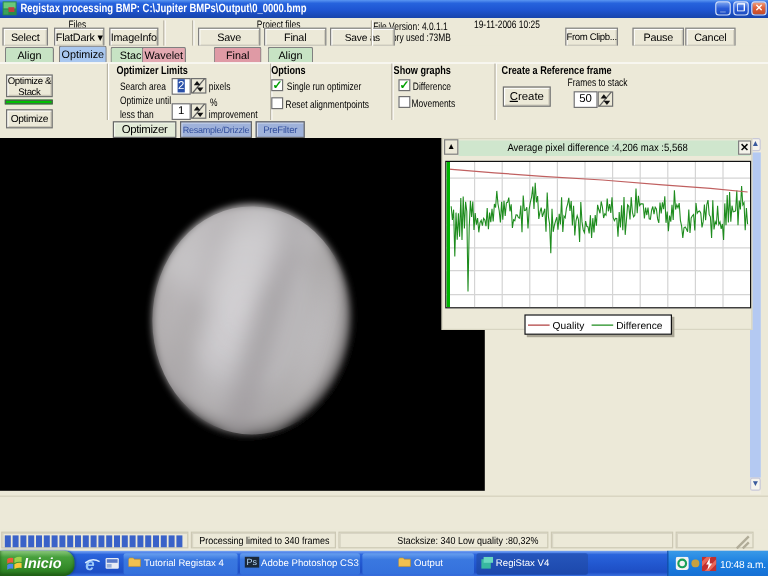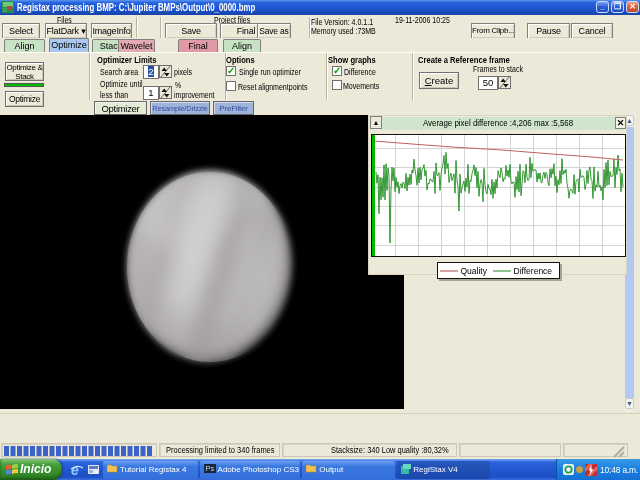--- a/index.html
+++ b/index.html
@@ -107,21 +107,21 @@
   <div class="abs tlabel" style="left:311px; top:1.5px;">File Version: 4.0.1.1</div>
   <div class="abs tlabel" style="left:395px;">19-11-2006 10:25</div>
   <div class="abs tlabel" style="left:311px; top:10.5px;">Memory used :73MB</div>
   <div class="abs tbtn" style="left:2px; width:38px;">Select</div>
   <div class="abs tbtn" style="left:45px; width:42px;">FlatDark ▾</div>
   <div class="abs tbtn" style="left:91px; width:41px;">ImageInfo</div>
   <div class="abs vsep" style="left:136px;"></div>
   <div class="abs vsep" style="left:160px;"></div>
   <div class="abs tbtn" style="left:165px; width:52px;">Save</div>
   <div class="abs tbtn" style="left:220px; width:52px;">Final</div>
-  <div class="abs tbtn" style="left:257px; width:34px; font-size:8.5px;">Save as</div>
+  <div class="abs tbtn" style="left:275px; width:54px; font-size:8.5px;">Save as</div>
   <div class="abs vsep" style="left:309px;"></div>
   <div class="abs tbtn" style="left:471px; width:44px; font-size:8px; letter-spacing:-0.3px;">From Clipb...</div>
   <div class="abs tbtn" style="left:527px; width:43px;">Pause</div>
   <div class="abs tbtn" style="left:571px; width:42px;">Cancel</div>
 </div>
 
 <div class="abs" id="tabrow">
   <div class="abs tab" style="left:4px;  width:41px; background:#c7e3c4;">Align</div>
   <div class="abs tab" style="left:49px; width:40px; background:#a9c7ef; top:0; height:14px;">Optimize</div>
   <div class="abs tab" style="left:92px; width:38px; background:#c7e3c4;">Stack</div>
@@ -339,21 +339,21 @@
     <rect x="1" y="2" width="11" height="9" rx="1" fill="#e8ecf4"></rect>
     <rect x="2" y="3" width="9" height="3" fill="#5a7ac8"></rect>
     <rect x="2" y="7" width="4" height="3" fill="#9ab0d8"></rect>
   </svg>
   <div class="abs taskbtn" style="left:103px; width:95px;">
     <svg width="11" height="9" style="vertical-align:-1px; margin-left:4px;">
         <path d="M0,8 L0,2 L1,1 L4,1 L5,2 L10,2 L10,8 Z" fill="#f0c050" stroke="#c89020" stroke-width="0.5"></path>
       </svg> Tutorial Registax 4</div>
   <div class="abs taskbtn" style="left:200px; width:100px;">
     <span style="display:inline-block; background:#1a2838; color:#b8d8f8; font-size:7.5px; line-height:9px; padding:0 1.5px; margin-left:4px; vertical-align:1px;">Ps</span> Adobe Photoshop CS3</div>
-  <div class="abs taskbtn" style="left:302px; width:93px;">
+  <div class="abs taskbtn" style="left:302px; width:93px;text-align:center;">
     <svg width="11" height="9" style="vertical-align:-1px; margin-left:4px;">
         <path d="M0,8 L0,2 L1,1 L4,1 L5,2 L10,2 L10,8 Z" fill="#f0c050" stroke="#c89020" stroke-width="0.5"></path>
       </svg> Output</div>
   <div class="abs taskbtn" style="left:397px; width:93px; background:linear-gradient(180deg,#2656bc 0%,#1c48ac 100%);">
     <svg width="10" height="10" style="vertical-align:-2px; margin-left:4px;">
         <rect x="0" y="2" width="8" height="8" fill="#38b8a0"></rect>
         <rect x="2" y="0" width="8" height="5" fill="#68d8c0"></rect>
       </svg> RegiStax V4</div>
   <div class="abs" id="tray">
     <svg class="abs" style="left:6px; top:5px;" width="11" height="11">

